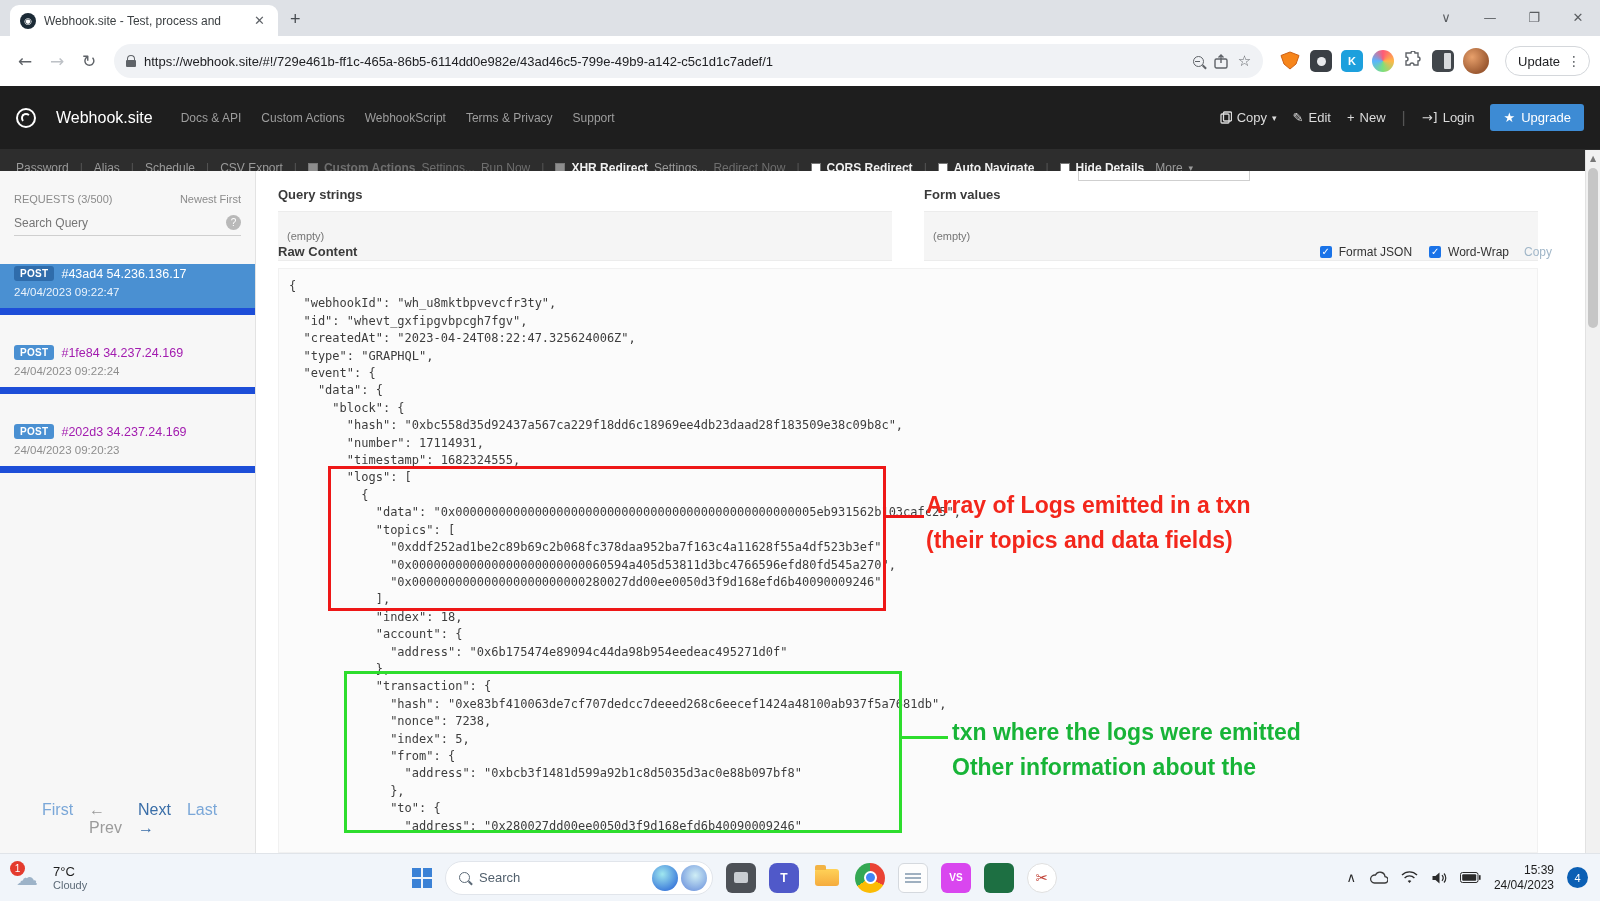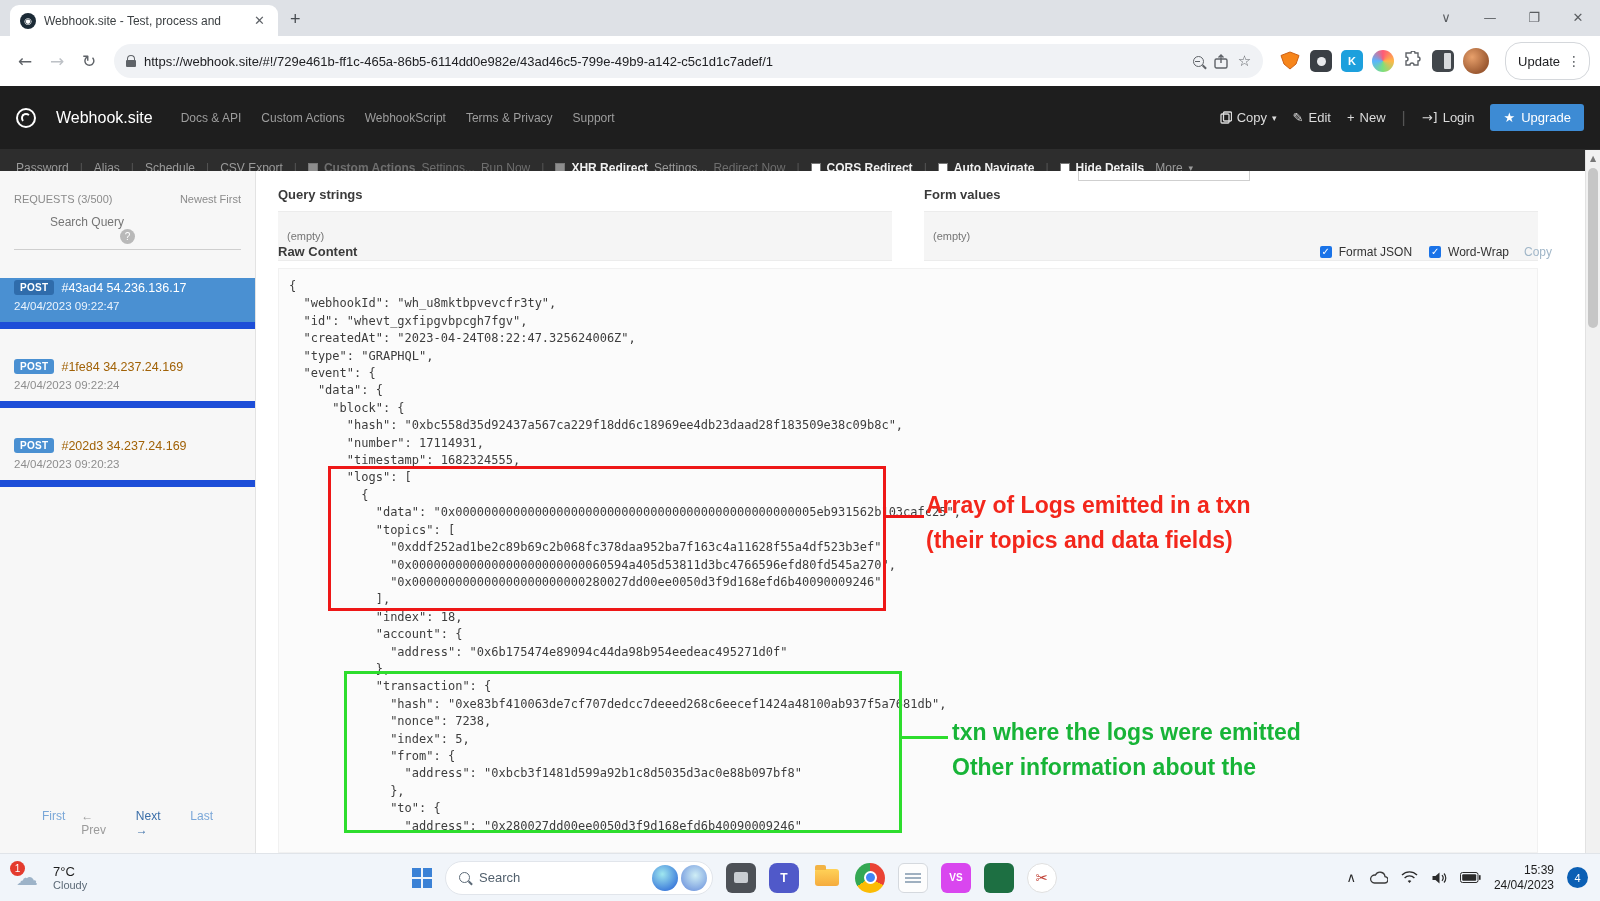--- a/index.html
+++ b/index.html
@@ -32,21 +32,21 @@
   .star { color:#5f6368; font-size:15px; }
   .ext-row { display:flex; align-items:center; gap:9px; padding:0 6px; }
   .ext { width:22px; height:22px; border-radius:5px; display:flex; align-items:center; justify-content:center; font-size:11px; }
   .ext-k { background:#1da0dd; color:#fff; font-weight:bold; }
   .ext-cam { background:#3a3f45; }
   .ext-cam i { width:9px; height:9px; border-radius:50%; background:#e8eaed; display:block; }
   .ext-color { background:conic-gradient(#ff5a76,#ffb648,#7ce07c,#58b5ff,#ff5a76); border-radius:50%; }
   .ext-panel { background:#41464b; position:relative; }
   .ext-panel i { position:absolute; right:3px; top:3px; bottom:3px; width:7px; background:#d8dadd; border-radius:1px; display:block; }
   .avatar { width:26px; height:26px; border-radius:50%; background:radial-gradient(circle at 35% 35%, #e8a06b, #9c5a32 70%); flex:none; }
-  .update-pill { border:1px solid #d4d7db; border-radius:16px; height:38px; padding:0 4px 0 12px; display:flex; align-items:center; gap:3px; font-size:13px; color:#202124; margin-left:8px; }
+  .update-pill { border:1px solid #d4d7db; border-radius:16px; height:30px; padding:0 4px 0 12px; display:flex; align-items:center; gap:3px; font-size:13px; color:#202124; margin-left:8px; }
   .kebab { color:#5f6368; font-size:14px; padding:0 4px; }
 
   
   .wh-nav { height:63px; background:#1e1e1e; display:flex; align-items:center; padding:0 16px; gap:20px; }
   .wh-logo { width:20px; height:20px; border:2px solid #fff; border-radius:50%; position:relative; flex:none; }
   .wh-logo:after { content:''; position:absolute; inset:3px; border:2px solid #fff; border-radius:50%; border-color:#fff transparent transparent #fff; }
   .wh-brand { color:#fff; font-size:16px; margin-right:8px; }
   .wh-link { color:#9d9d9d; font-size:12px; }
   .wh-right { margin-left:auto; display:flex; align-items:center; gap:16px; }
   .wh-action { color:#dcdcdc; font-size:13px; display:flex; align-items:center; gap:5px; }
@@ -62,33 +62,33 @@
   .tb-item { display:flex; align-items:center; gap:6px; }
   .tb-bright { color:#f0f0f0; font-weight:bold; }
   .tb-dim { color:#6e6e6e; }
 
   
   .content { position:absolute; top:171px; left:0; right:0; bottom:48px; display:flex; background:#fff; }
 
   
   .sidebar { width:256px; background:#f7f7f7; border-right:1px solid #e3e3e3; position:relative; flex:none; }
   .sb-head { display:flex; justify-content:space-between; padding:22px 14px 4px; font-size:11px; color:#8b8b8b; }
-  .sb-search { margin:6px 14px 10px; display:flex; align-items:center; border-bottom:1px solid #cfcfcf; padding-bottom:5px;flex-direction:column; }
+  .sb-search { margin:6px 14px 10px; display:flex; align-items:center; border-bottom:1px solid #cfcfcf; padding-bottom:5px; }
   .sb-search input { border:none; background:transparent; font-size:12px; flex:1; outline:none; color:#333; font-family:"Liberation Sans",sans-serif; }
   .sb-qmark { width:15px; height:15px; border-radius:50%; background:#b9b9b9; color:#fff; font-size:10px; text-align:center; line-height:15px; flex:none; }
   .req { padding:2px 14px 10px; border-bottom:7px solid #1d4ed8; cursor:pointer;margin-top:28px; }
   .req.selected { background:#4a90d2; }
   .req-line1 { display:flex; align-items:center; gap:7px; }
   .badge { background:#4a90d2; color:#fff; font-size:10px; font-weight:bold; padding:2px 6px; border-radius:3px; letter-spacing:0.3px; }
   .req.selected .badge { background:#2f6cab; }
-  .req-id { font-size:12.5px; color:#a16207; }
+  .req-id { font-size:12.5px; color:#a21caf; }
   .req.selected .req-id { color:#fff; }
   .req-time { font-size:11.5px; color:#8d8d8d; margin-top:5px; }
   .req.selected .req-time { color:#eaf3fc; }
-  .sb-pagination { position:absolute; bottom:16px; left:0; right:0; display:flex; gap:16px; font-size:12px; padding:0 42px; }
+  .sb-pagination { position:absolute; bottom:16px; left:0; right:0; display:flex; gap:16px; font-size:16px; padding:0 42px; }
   .pg-first { color:#7aa7d8; } .pg-prev { color:#9b9b9b; } .pg-next { color:#3a6ea8; } .pg-last { color:#7aa7d8; }
 
   
   .main { flex:1; position:relative; overflow:hidden; background:#fff; }
   .partial-select { position:absolute; top:0; left:822px; width:172px; height:10px; border:1px solid #cfcfcf; border-top:none; background:#fff; }
   .cols { position:absolute; top:16px; left:22px; right:62px; display:flex; gap:32px; }
   .col { flex:1; min-width:0; }
   .col-title { font-size:13px; font-weight:bold; color:#3a3a3a; padding-bottom:9px; }
   .empty-row { background:#f5f5f5; border-top:1px solid #ececec; border-bottom:1px solid #ececec; padding:18px 9px; font-size:11px; color:#757575; }
   .rc-head { position:absolute; top:73px; left:22px; right:48px; display:flex; align-items:center; }

